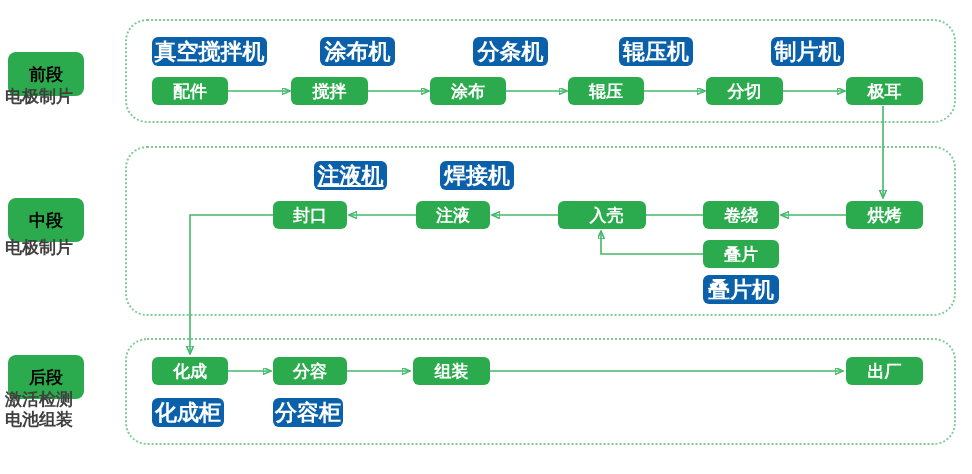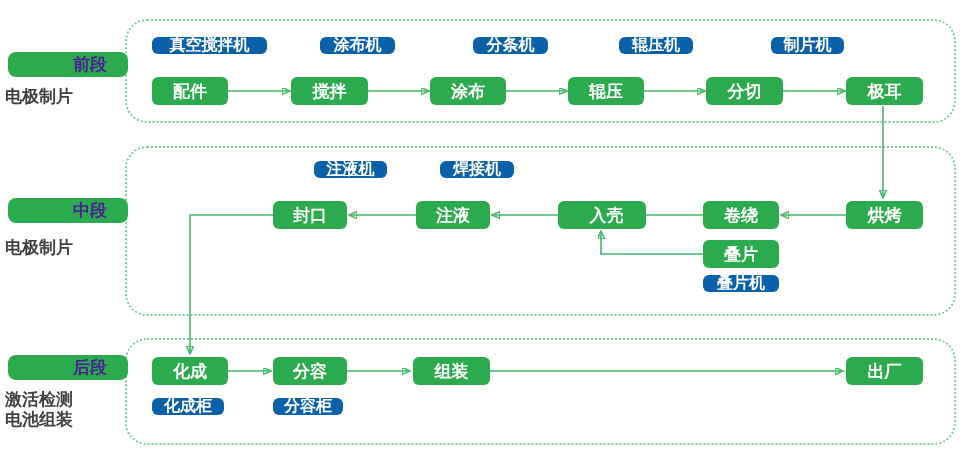--- a/index.html
+++ b/index.html
@@ -4,29 +4,29 @@
 <style>
   html,body { margin:0; padding:0; background:#ffffff; }
   body { font-family:"Liberation Sans","DejaVu Sans",sans-serif; }
   .canvas { position:relative; width:972px; height:474px; background:#ffffff; overflow:hidden; }
 
   .section { position:absolute; border:2px dotted #7bcd95; border-radius:22px; box-sizing:border-box; }
   #sec-front  { left:125px; top:19px;  width:831px; height:104px; }
   #sec-middle { left:125px; top:146px; width:831px; height:170px; }
   #sec-back   { left:125px; top:338px; width:831px; height:107px; }
 
-  .stage { position:absolute; width:76px; height:25px; background:#2bab4d; border-radius:8px;
-           color:#4c1d95; font-weight:bold; font-size:17px;
-           display:flex; align-items:center; justify-content:center;padding-left:44px; }
+  .stage { position:absolute; width:76px; height:44px; background:#2bab4d; border-radius:8px;
+           color:#000000; font-weight:bold; font-size:17px;
+           display:flex; align-items:center; justify-content:center; }
   .desc  { position:absolute; color:#404040; font-weight:bold; font-size:17px; line-height:20px; }
 
   .gbox, .bbox { position:absolute; border-radius:6px; color:#ffffff; font-weight:bold;
                  display:flex; align-items:center; justify-content:center; box-sizing:border-box; }
   .gbox { background:#2bab4d; height:28px; font-size:17px; }
-  .bbox { background:#0b61a9; height:17px; font-size:16px; }
+  .bbox { background:#0b61a9; height:29px; font-size:22px; }
 
   svg.arrows { position:absolute; left:0; top:0; width:972px; height:474px; }
   svg.arrows path { stroke:#44b868; stroke-width:1.6; fill:none; }
 </style>
 </head>
 <body>
 
 <div class="canvas">
 
   <div class="section" id="sec-front"></div>

